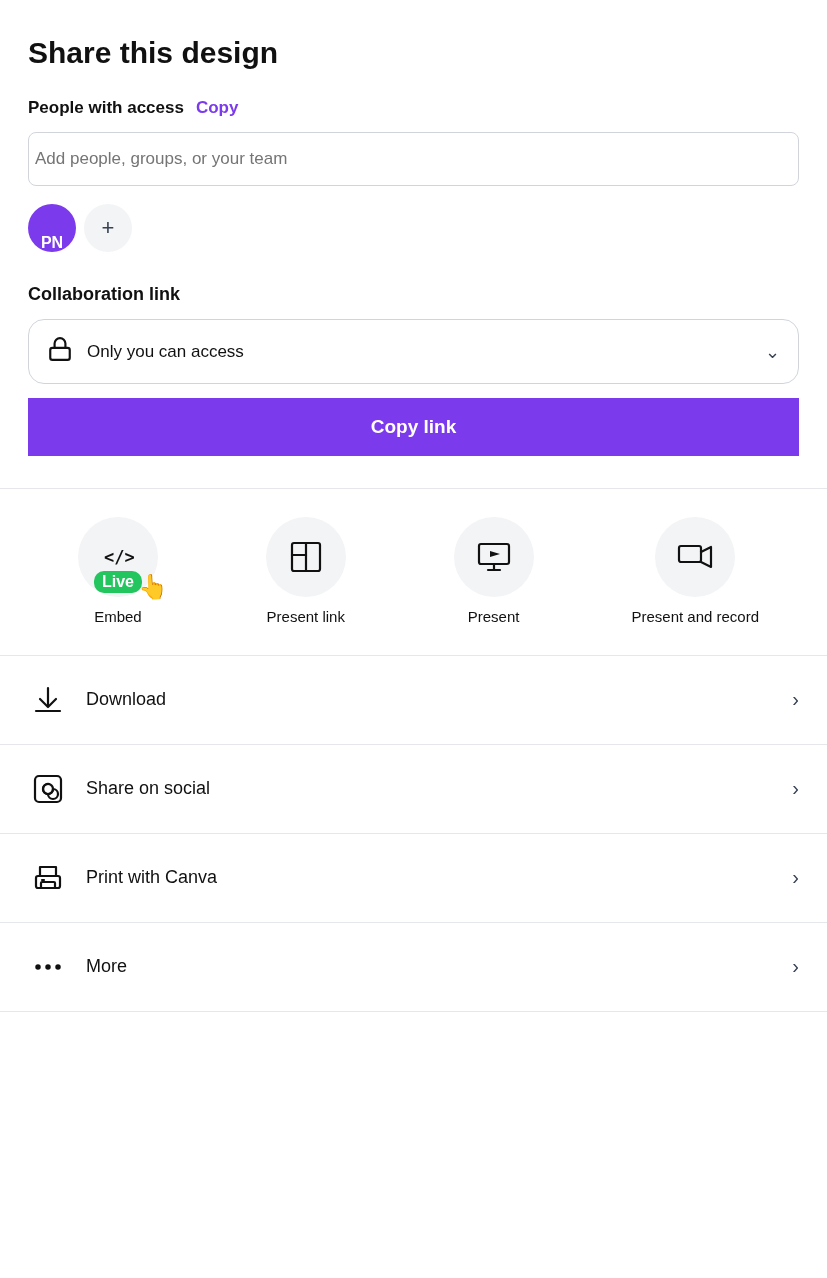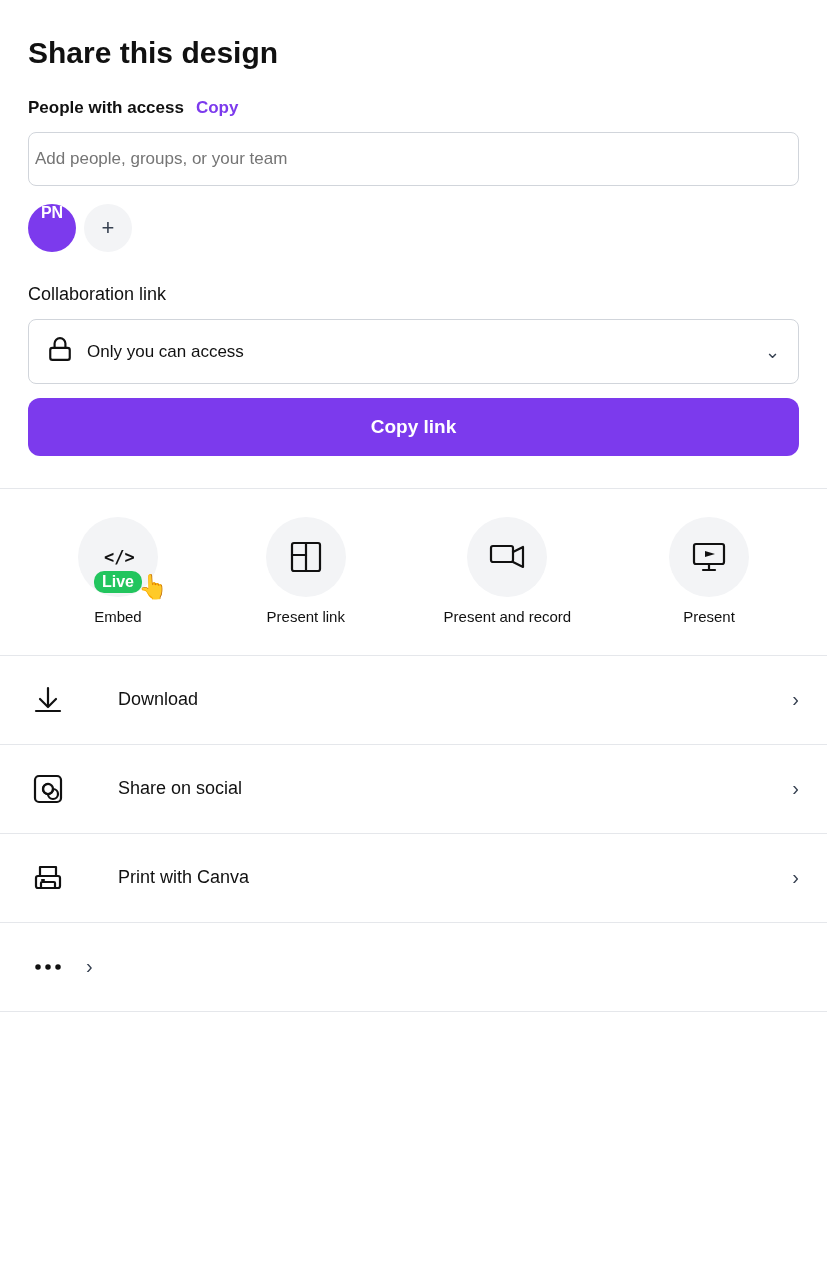--- a/index.html
+++ b/index.html
@@ -51,48 +51,48 @@
     }
     .avatar {
       width: 48px;
       height: 48px;
       border-radius: 50%;
       background: #7c3aed;
       color: #fff;
       font-weight: 700;
       font-size: 16px;
       display: flex;
-      align-items: flex-start;
+      align-items: flex-end;
       justify-content: center;
     }
     .avatar-add {
       width: 48px;
       height: 48px;
       border-radius: 50%;
       background: #f3f4f6;
       color: #374151;
       font-size: 22px;
       display: flex;
       align-items: center;
       justify-content: center;
       cursor: pointer;
       border: none;
     }
     .collab-section {
       margin-bottom: 16px;
     }
     .collab-label {
       font-size: 18px;
-      font-weight: 400;
+      font-weight: 700;
       margin-bottom: 14px;
     }
     .access-dropdown {
       width: 100%;
       border: 1.5px solid #d1d5db;
-      border-radius: 8px;
+      border-radius: 16px;
       padding: 16px 18px;
       font-size: 17px;
       display: flex;
       align-items: center;
       gap: 14px;
       cursor: pointer;
       margin-bottom: 14px;
       background: #fff;
     }
     .access-dropdown .lock-icon {
@@ -104,21 +104,21 @@
     }
     .access-dropdown .chevron {
       font-size: 18px;
       color: #374151;
     }
     .copy-link-btn {
       width: 100%;
       background: #7c3aed;
       color: #fff;
       border: none;
-      border-radius: 12px;
+      border-radius: 0;
       padding: 18px;
       font-size: 19px;
       font-weight: 600;
       cursor: pointer;
       margin-bottom: 0;
     }
     .share-options {
       border-top: 1.5px solid #e5e7eb;
       margin-top: 32px;
       padding: 28px 28px 0 28px;
@@ -190,21 +190,20 @@
       margin-right: 18px;
       flex-shrink: 0;
     }
     .action-item-icon svg {
       width: 32px;
       height: 32px;
     }
     .action-item-label {
       font-size: 18px;
       flex: 1;
-      margin-left: 32px;
     }
     .action-item-arrow {
       font-size: 20px;
       color: #374151;
     }
     .cursor-hand {
       position: absolute;
       bottom: -4px;
       right: -10px;
       font-size: 24px;
@@ -268,37 +267,37 @@
         <line x1="18" y1="4" x2="18" y2="32"></line>
         <line x1="4" y1="16" x2="18" y2="16"></line>
       </svg>
     </div>
     <span class="share-option-label">Present link</span>
   </div>
 
   <div class="share-option">
     <div class="share-option-icon-wrap">
       <svg viewBox="0 0 36 36" fill="none" stroke="#111" stroke-width="2.2" stroke-linecap="round" stroke-linejoin="round">
-        <rect x="2" y="7" width="22" height="16" rx="2"></rect>
-        <polyline points="24,13 34,8 34,28 24,23"></polyline>
-      </svg>
-    </div>
-    <span class="share-option-label">Present and record</span>
-  </div>
-
-  <div class="share-option">
-    <div class="share-option-icon-wrap">
-      <svg viewBox="0 0 36 36" fill="none" stroke="#111" stroke-width="2.2" stroke-linecap="round" stroke-linejoin="round">
         <rect x="3" y="5" width="30" height="20" rx="2"></rect>
         <polygon points="14,12 24,15 14,18" fill="#111" stroke="none"></polygon>
         <line x1="12" y1="31" x2="24" y2="31"></line>
         <line x1="18" y1="25" x2="18" y2="31"></line>
       </svg>
     </div>
     <span class="share-option-label">Present</span>
+  </div>
+
+  <div class="share-option">
+    <div class="share-option-icon-wrap">
+      <svg viewBox="0 0 36 36" fill="none" stroke="#111" stroke-width="2.2" stroke-linecap="round" stroke-linejoin="round">
+        <rect x="2" y="7" width="22" height="16" rx="2"></rect>
+        <polyline points="24,13 34,8 34,28 24,23"></polyline>
+      </svg>
+    </div>
+    <span class="share-option-label">Present and record</span>
   </div>
 
 </div>
 
 <div class="action-list">
 
   <div class="action-item">
     <div class="action-item-icon">
       <svg viewBox="0 0 32 32" fill="none" stroke="#111" stroke-width="2.2" stroke-linecap="round" stroke-linejoin="round">
         <line x1="16" y1="4" x2="16" y2="22"></line>
@@ -337,16 +336,17 @@
   </div>
 
   <div class="action-item">
     <div class="action-item-icon">
       <svg viewBox="0 0 32 32" fill="none" stroke="#111" stroke-width="2.5" stroke-linecap="round">
         <circle cx="6" cy="16" r="1.5" fill="#111"></circle>
         <circle cx="16" cy="16" r="1.5" fill="#111"></circle>
         <circle cx="26" cy="16" r="1.5" fill="#111"></circle>
       </svg>
     </div>
+    <span class="action-item-label">More</span>
     <span class="action-item-arrow">›</span>
   </div>
 
 </div>
 
 </body></html>

